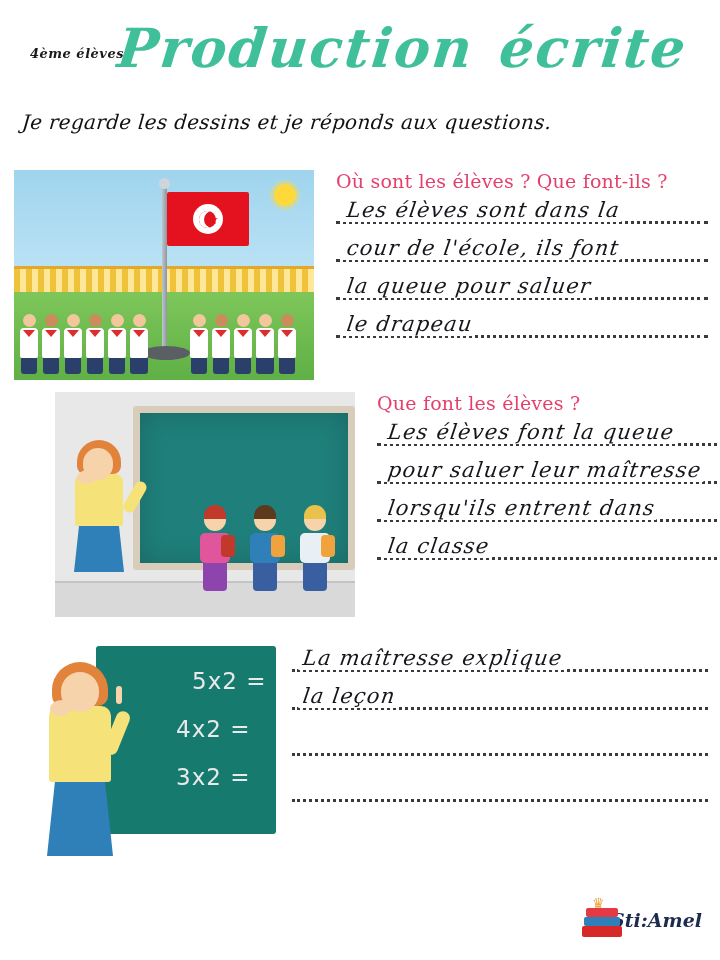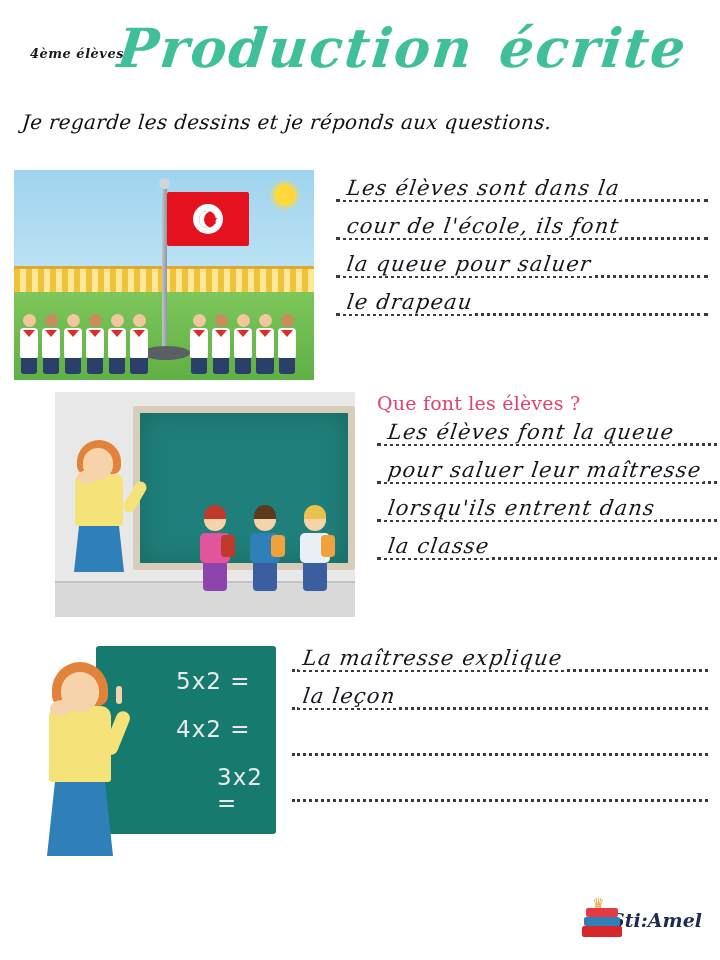--- a/index.html
+++ b/index.html
@@ -261,20 +261,21 @@
           <div class="body"></div>
           <div class="legs"></div>
         </div>
       <div class="kid dark" style="left:264px;">
           <div class="head"></div>
           <div class="body"></div>
           <div class="legs"></div>
         </div>
     </div>
     <div class="answers" style="padding-left:22px;">
+      <div class="question">Où sont les élèves ? Que font-ils ?</div>
       <div class="line">
           <div class="dots"></div>
           <div class="hand">Les élèves sont dans la</div>
         </div>
       <div class="line">
           <div class="dots"></div>
           <div class="hand">cour de l'école, ils font</div>
         </div>
       <div class="line">
           <div class="dots"></div>
@@ -338,23 +339,23 @@
       <div class="line">
           <div class="dots"></div>
           <div class="hand">la classe</div>
         </div>
     </div>
   </div>
 
   <div class="block" style="left:36px; top:640px; width:672px;">
     <div class="illus sc3">
       <div class="board"></div>
-      <div class="eq" style="top:28px; left:140px;">5x2 =</div>
+      <div class="eq" style="top:28px; left:156px;">5x2 =</div>
       <div class="eq" style="top:76px; left:140px;">4x2 =</div>
-      <div class="eq" style="top:124px; left:140px;margin-left:41px;">3x2 =</div>
+      <div class="eq" style="top:124px; left:140px;">3x2 =</div>
       <div class="t3">
         <div class="hair"></div>
           <div class="face"></div>
           <div class="torso"></div>
           <div class="skirt"></div>
         <div class="arm"></div>
           <div class="hand"></div>
           <div class="finger"></div>
       </div>
     </div>

